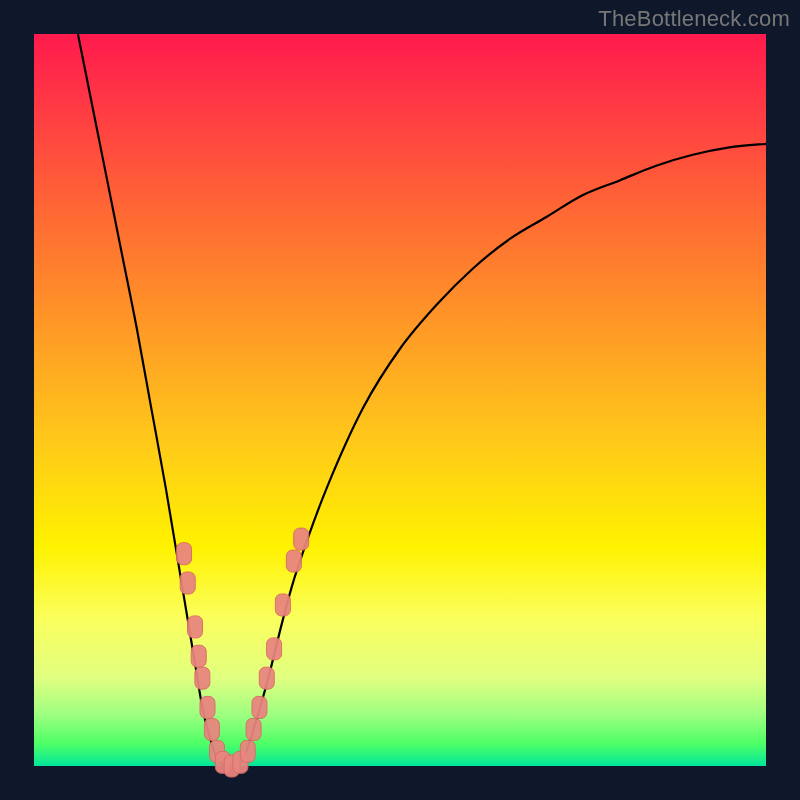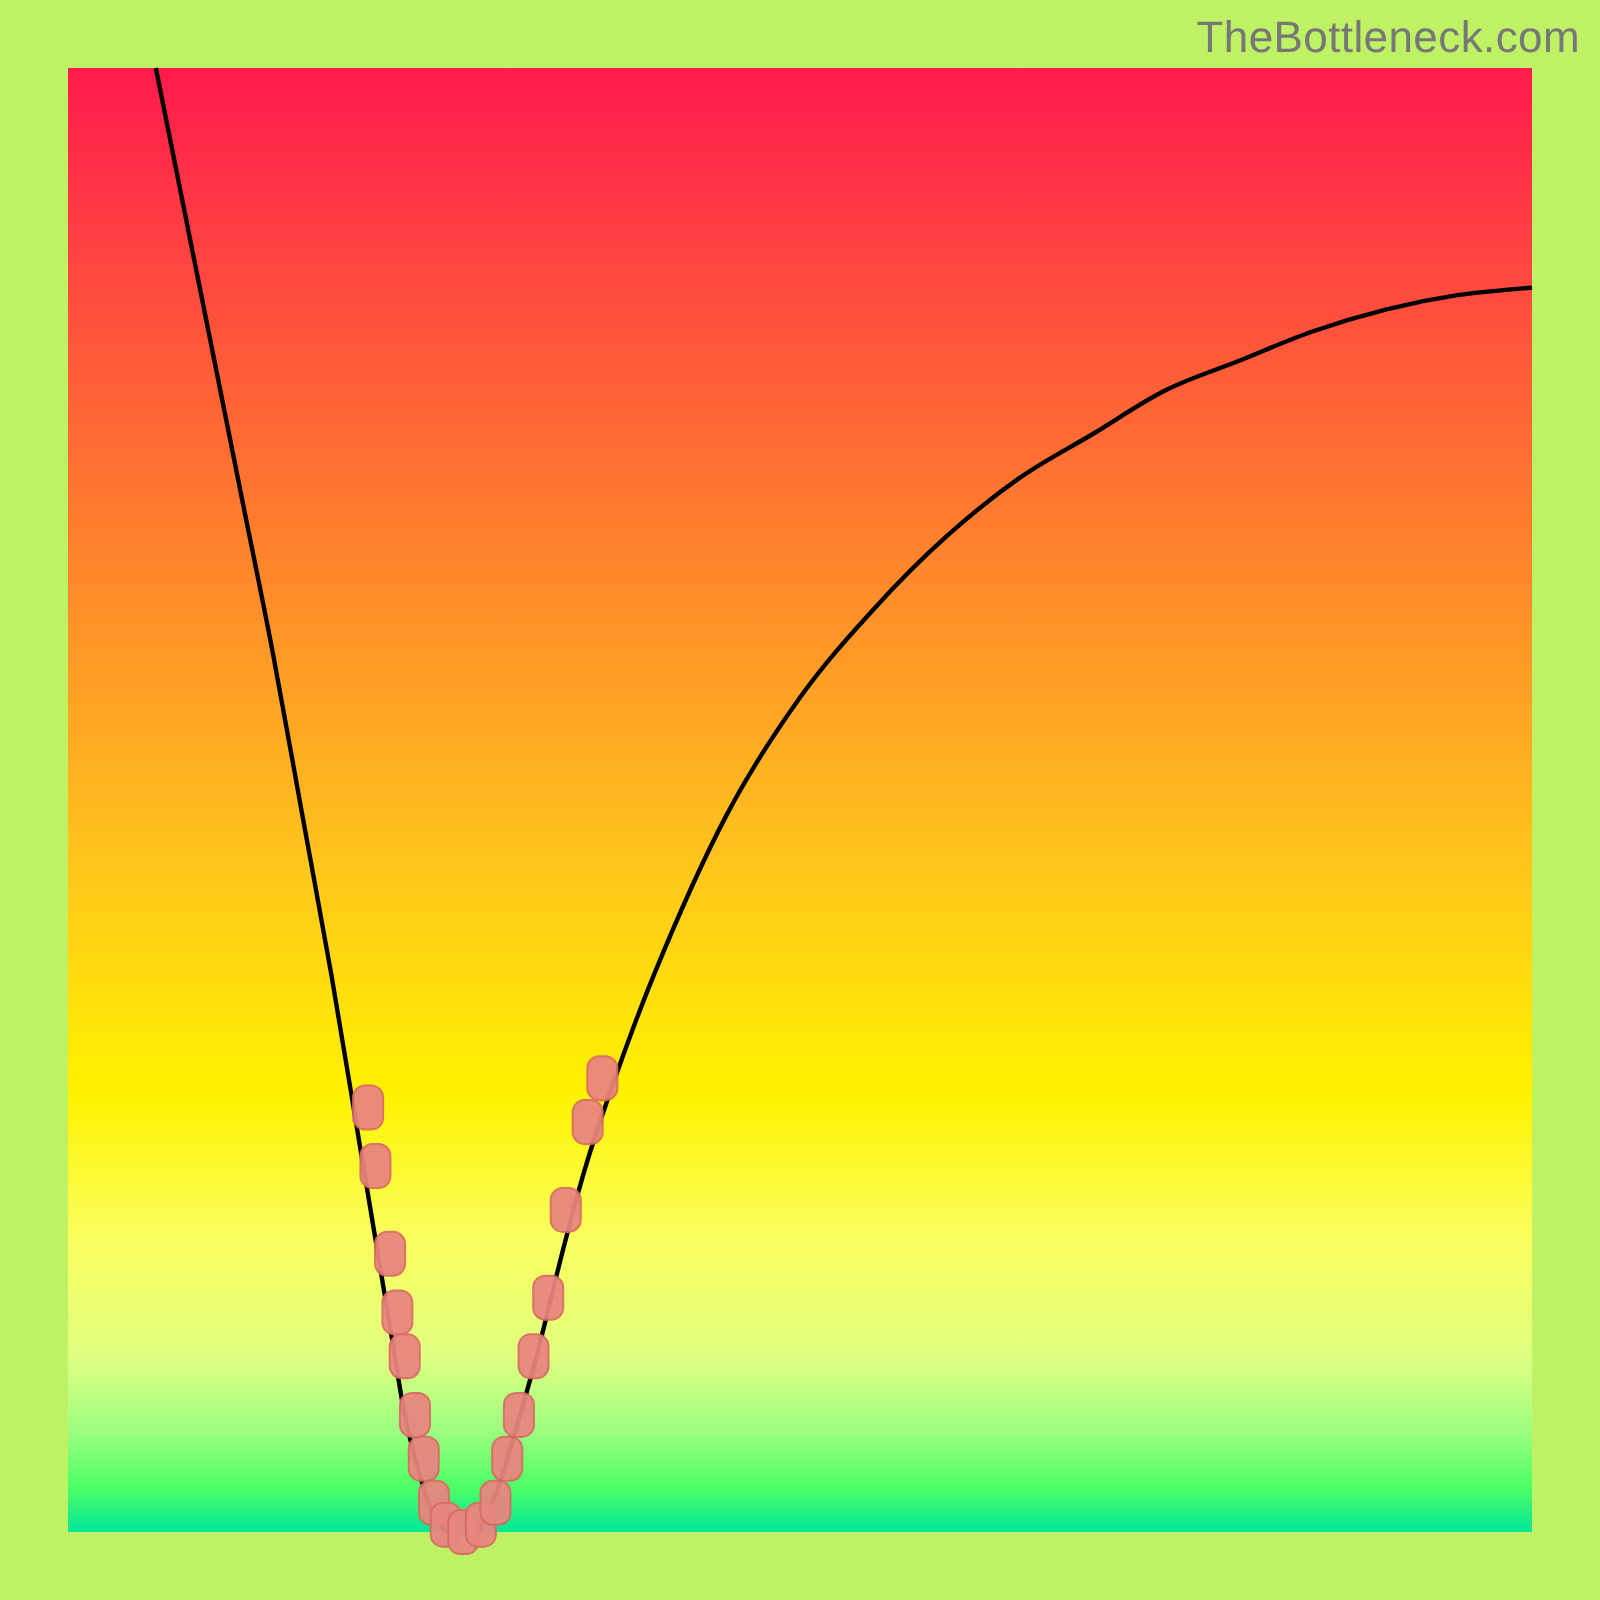--- a/index.html
+++ b/index.html
@@ -10,21 +10,21 @@
     overflow: hidden;
     background: #000;
     font-family: Arial, Helvetica, sans-serif;
   }
   .frame {
     position: absolute;
     left: 0;
     top: 0;
     width: 800px;
     height: 800px;
-    background: #bef264;
+    background: #0f172a;
   }
   .plot {
     position: absolute;
     left: 34px;
     top: 34px;
     width: 732px;
     height: 732px;
     
     background: linear-gradient(
       to bottom,

